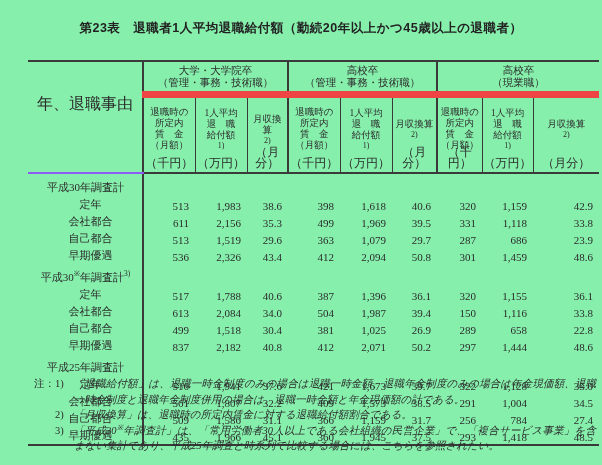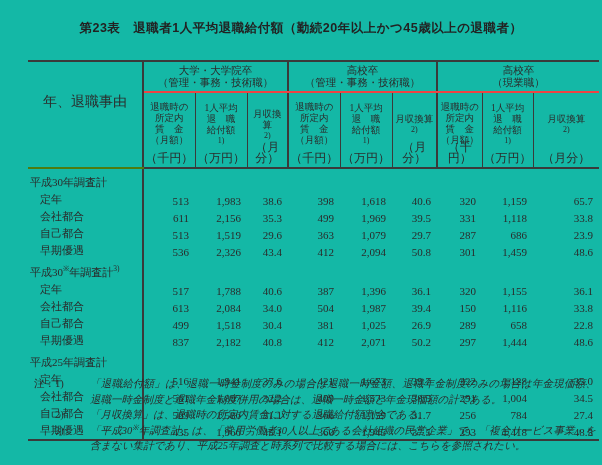--- a/index.html
+++ b/index.html
@@ -2,77 +2,77 @@
 <html><head>
 <meta charset="utf-8">
 <style>
   html,body { margin:0; padding:0; background:#ffffff; }
   body {
     width:602px; height:465px; position:relative; overflow:hidden;
     font-family:"Liberation Serif","DejaVu Serif",serif;
     color:#2b2b2b;
     -webkit-font-smoothing:antialiased;
   }
-  .page { position:absolute; inset:0; background:#14b8a6;padding-left:12px; }
+  .page { position:absolute; inset:0; background:#86efac;padding-left:12px; }
 
   .doc-title {
     position:absolute; top:20px; left:0; width:602px;
     text-align:center; font-weight:bold; font-size:12.5px; letter-spacing:0.5px;
     font-family:"Liberation Sans","DejaVu Sans",sans-serif;
     color:#222;
   }
 
   table.maintable {
     position:absolute; left:28px; top:60px; width:571px;
     border-collapse:collapse; table-layout:fixed;
     border-top:2px solid #3a3a3a; border-bottom:2px solid #3a3a3a;
   }
   th, td { margin:0; font-weight:normal; }
 
   
   th.corner {
-    border-right:2px solid #3a3a3a; border-bottom:2px solid #4d7c0f;
-    font-size:14px; text-align:center; vertical-align:middle; padding-bottom:26px;
+    border-right:2px solid #3a3a3a; border-bottom:2px solid #8b5cf6;
+    font-size:16px; text-align:center; vertical-align:middle; padding-bottom:26px;
   }
   tr.gtitle th.gt {
-    border-bottom:2px solid #ef4444; border-left:2px solid #3a3a3a;
+    border-bottom:7px solid #ef4444; border-left:2px solid #3a3a3a;
     font-size:10.5px; line-height:12.5px; text-align:center; padding:2px 0 1px 0;
     height:26px; vertical-align:middle;
   }
   tr.subhdr th.sub {
     border-left:1px solid #3a3a3a; border-bottom:2px solid #3a3a3a;
     font-size:9.5px; line-height:11px; text-align:center; vertical-align:middle;
     height:58px; position:relative; padding:2px 1px 14px 1px;
   }
   tr.subhdr th.sub.gstart { border-left:2px solid #3a3a3a; }
   .hlabel { white-space:pre-line; }
   .hnote  { font-size:8px; line-height:9px; display:block; }
   .hunit  { position:absolute; left:0; right:0; bottom:3px; text-align:center; font-size:12px; }
 
   
   td.rl {
     border-right:2px solid #3a3a3a;
-    font-size:11px; text-align:left; vertical-align:bottom;
+    font-size:11px; text-align:center; vertical-align:bottom;
   }
   tr.grow td { height:17px; padding-top:4px; }
   tr.drow td { height:14px; }
   td.glabel { padding-left:2px; }
   td.rlabel { padding-left:12px; }
   td.num {
     font-size:11px; text-align:right; padding-right:6px; vertical-align:bottom;
     font-family:"Liberation Serif","DejaVu Serif",serif;
   }
   sup.gsup { font-size:7.5px; line-height:0; }
 
   
   .notes {
     position:absolute; left:34px; top:376px; width:562px;
     font-size:10.5px; line-height:15.5px; color:#2b2b2b;
   }
-  .note { display:flex;gap:16px; }
+  .note { display:flex; }
   .nmk { flex:0 0 40px; white-space:nowrap; }
   .note.cont .nmk { padding-left:21px; box-sizing:border-box; }
   .ntx { flex:1 1 auto; text-align:justify;font-style:italic; }
   sup.nsup { font-size:7.5px; line-height:0; }
 </style>
 </head>
 <body>
 
 <div class="page">
 
@@ -176,21 +176,21 @@
     <tr class="drow">
       <td class="rl rlabel">定年</td>
       <td class="num">513</td>
       <td class="num">1,983</td>
       <td class="num">38.6</td>
       <td class="num">398</td>
       <td class="num">1,618</td>
       <td class="num">40.6</td>
       <td class="num">320</td>
       <td class="num">1,159</td>
-      <td class="num">65.7</td>
+      <td class="num">42.9</td>
     </tr>
     <tr class="drow">
       <td class="rl rlabel">会社都合</td>
       <td class="num">611</td>
       <td class="num">2,156</td>
       <td class="num">35.3</td>
       <td class="num">499</td>
       <td class="num">1,969</td>
       <td class="num">39.5</td>
       <td class="num">331</td>

